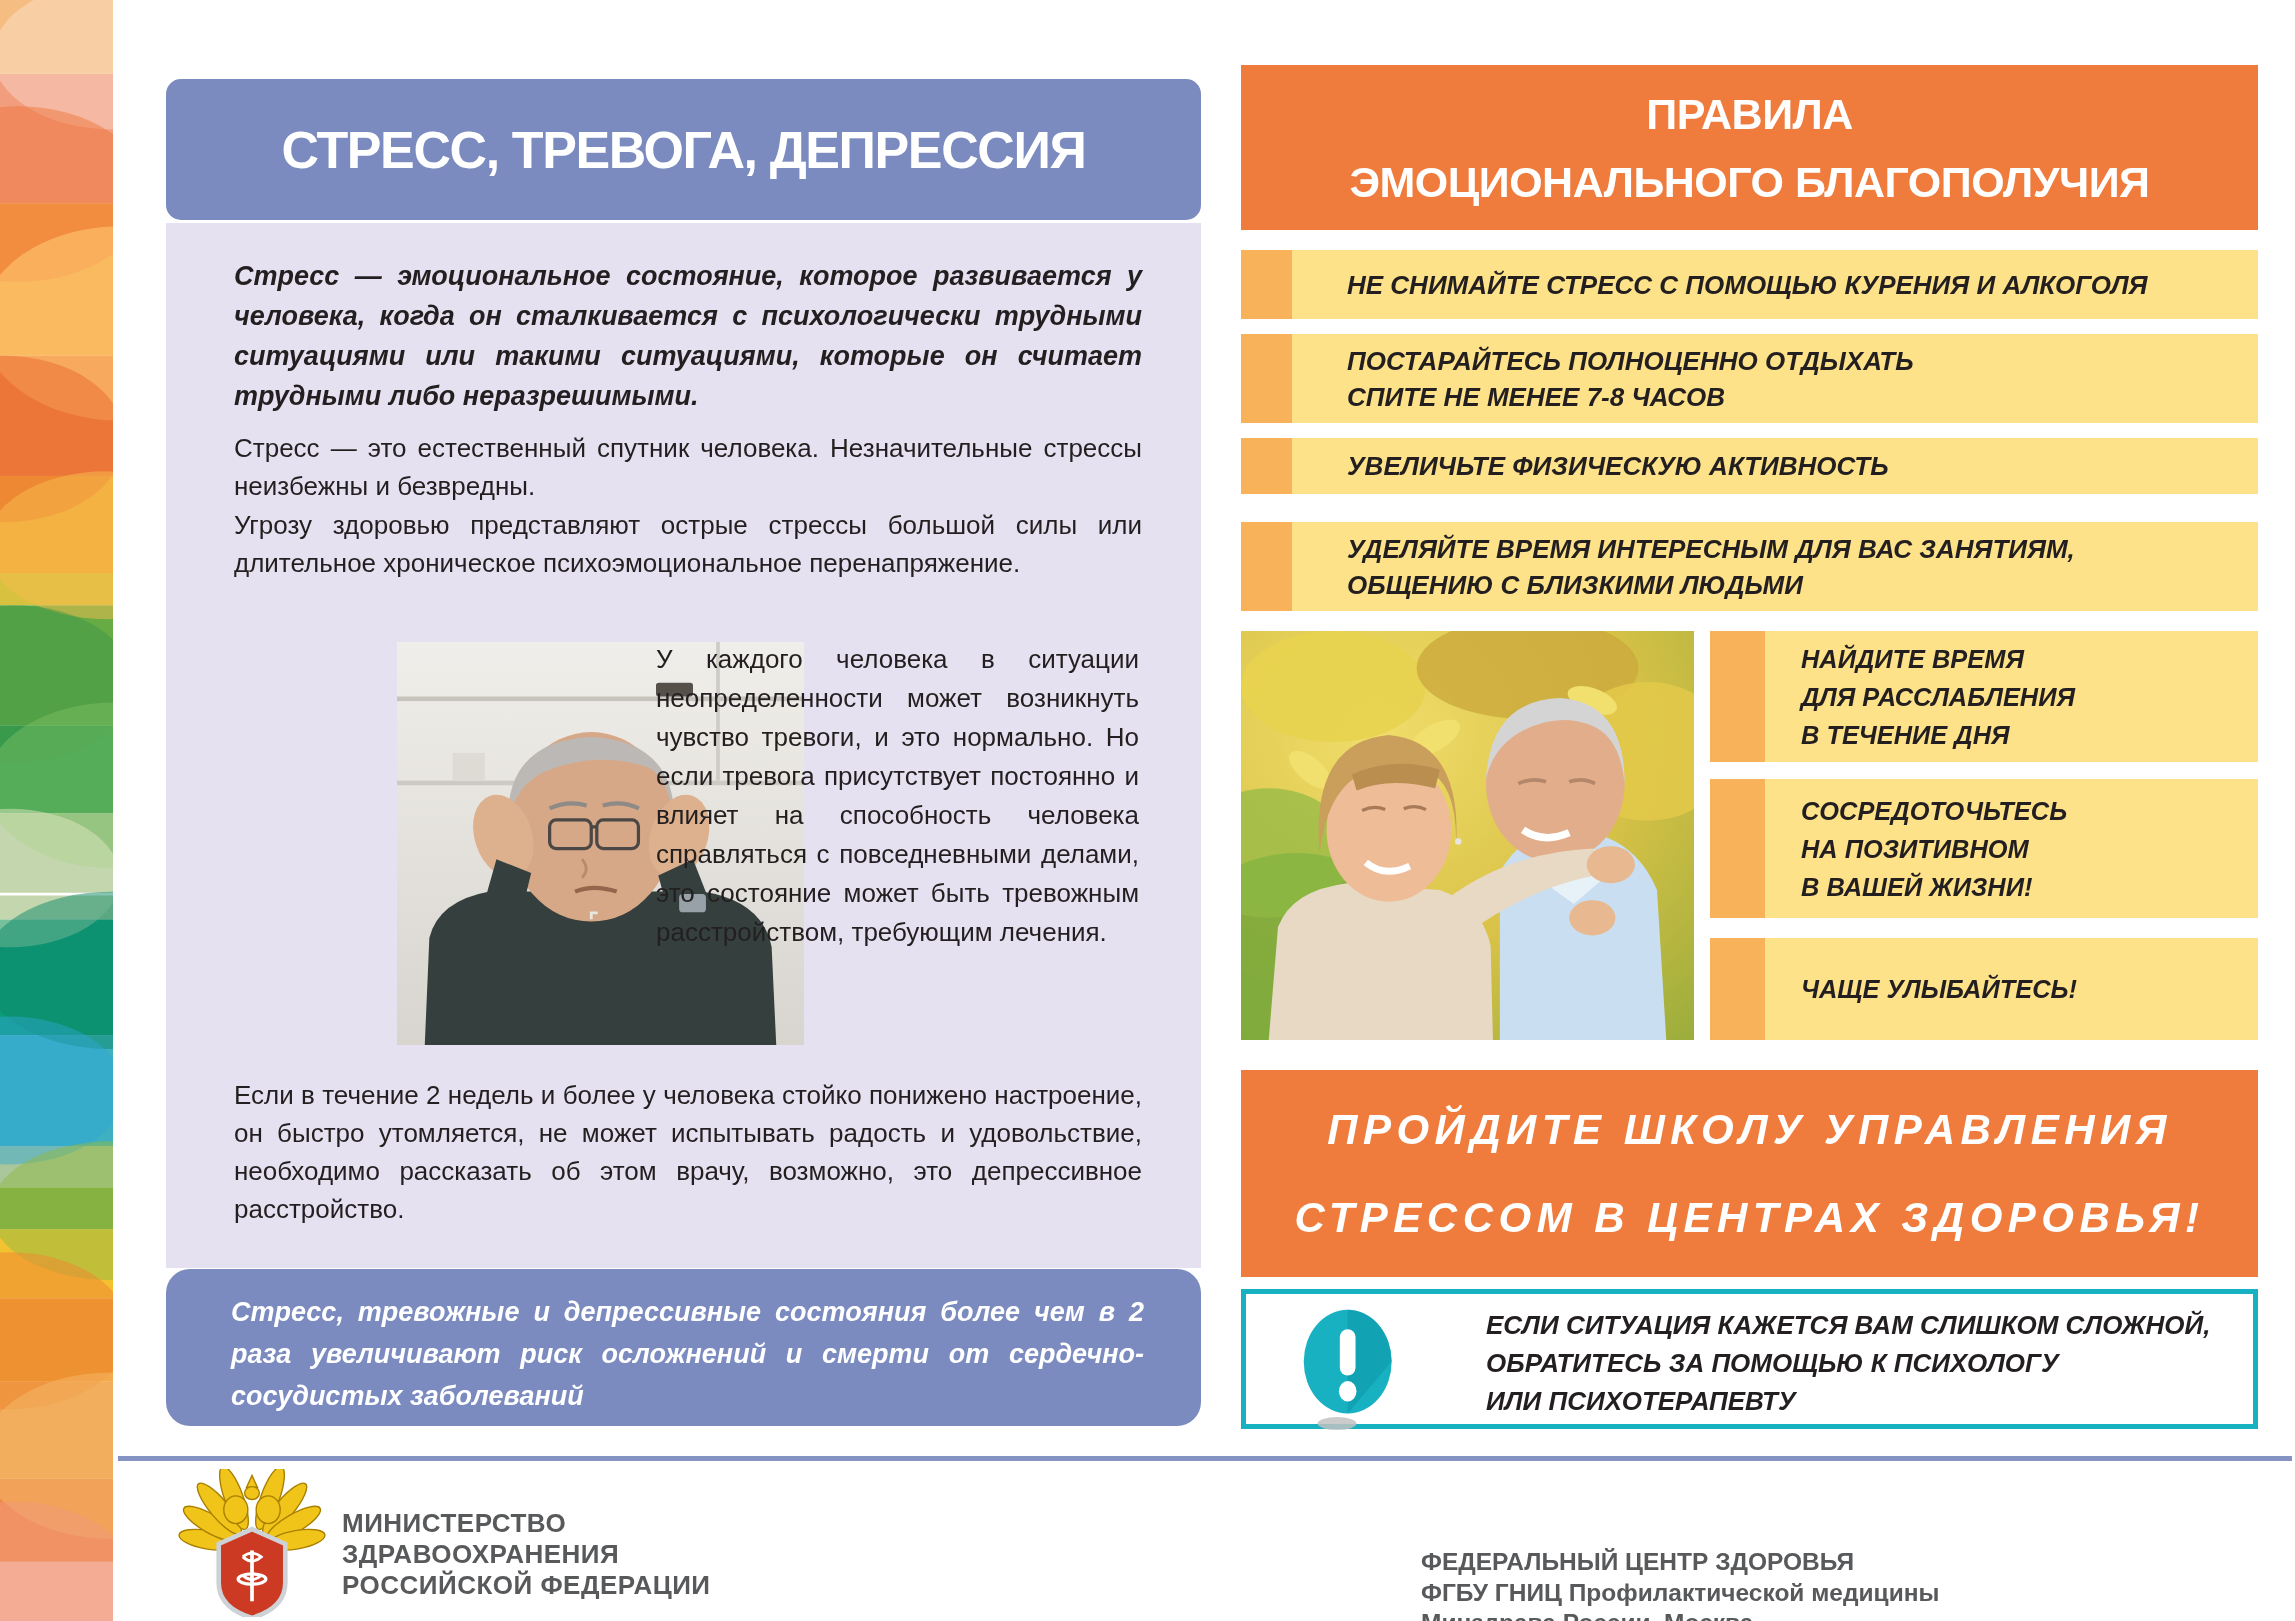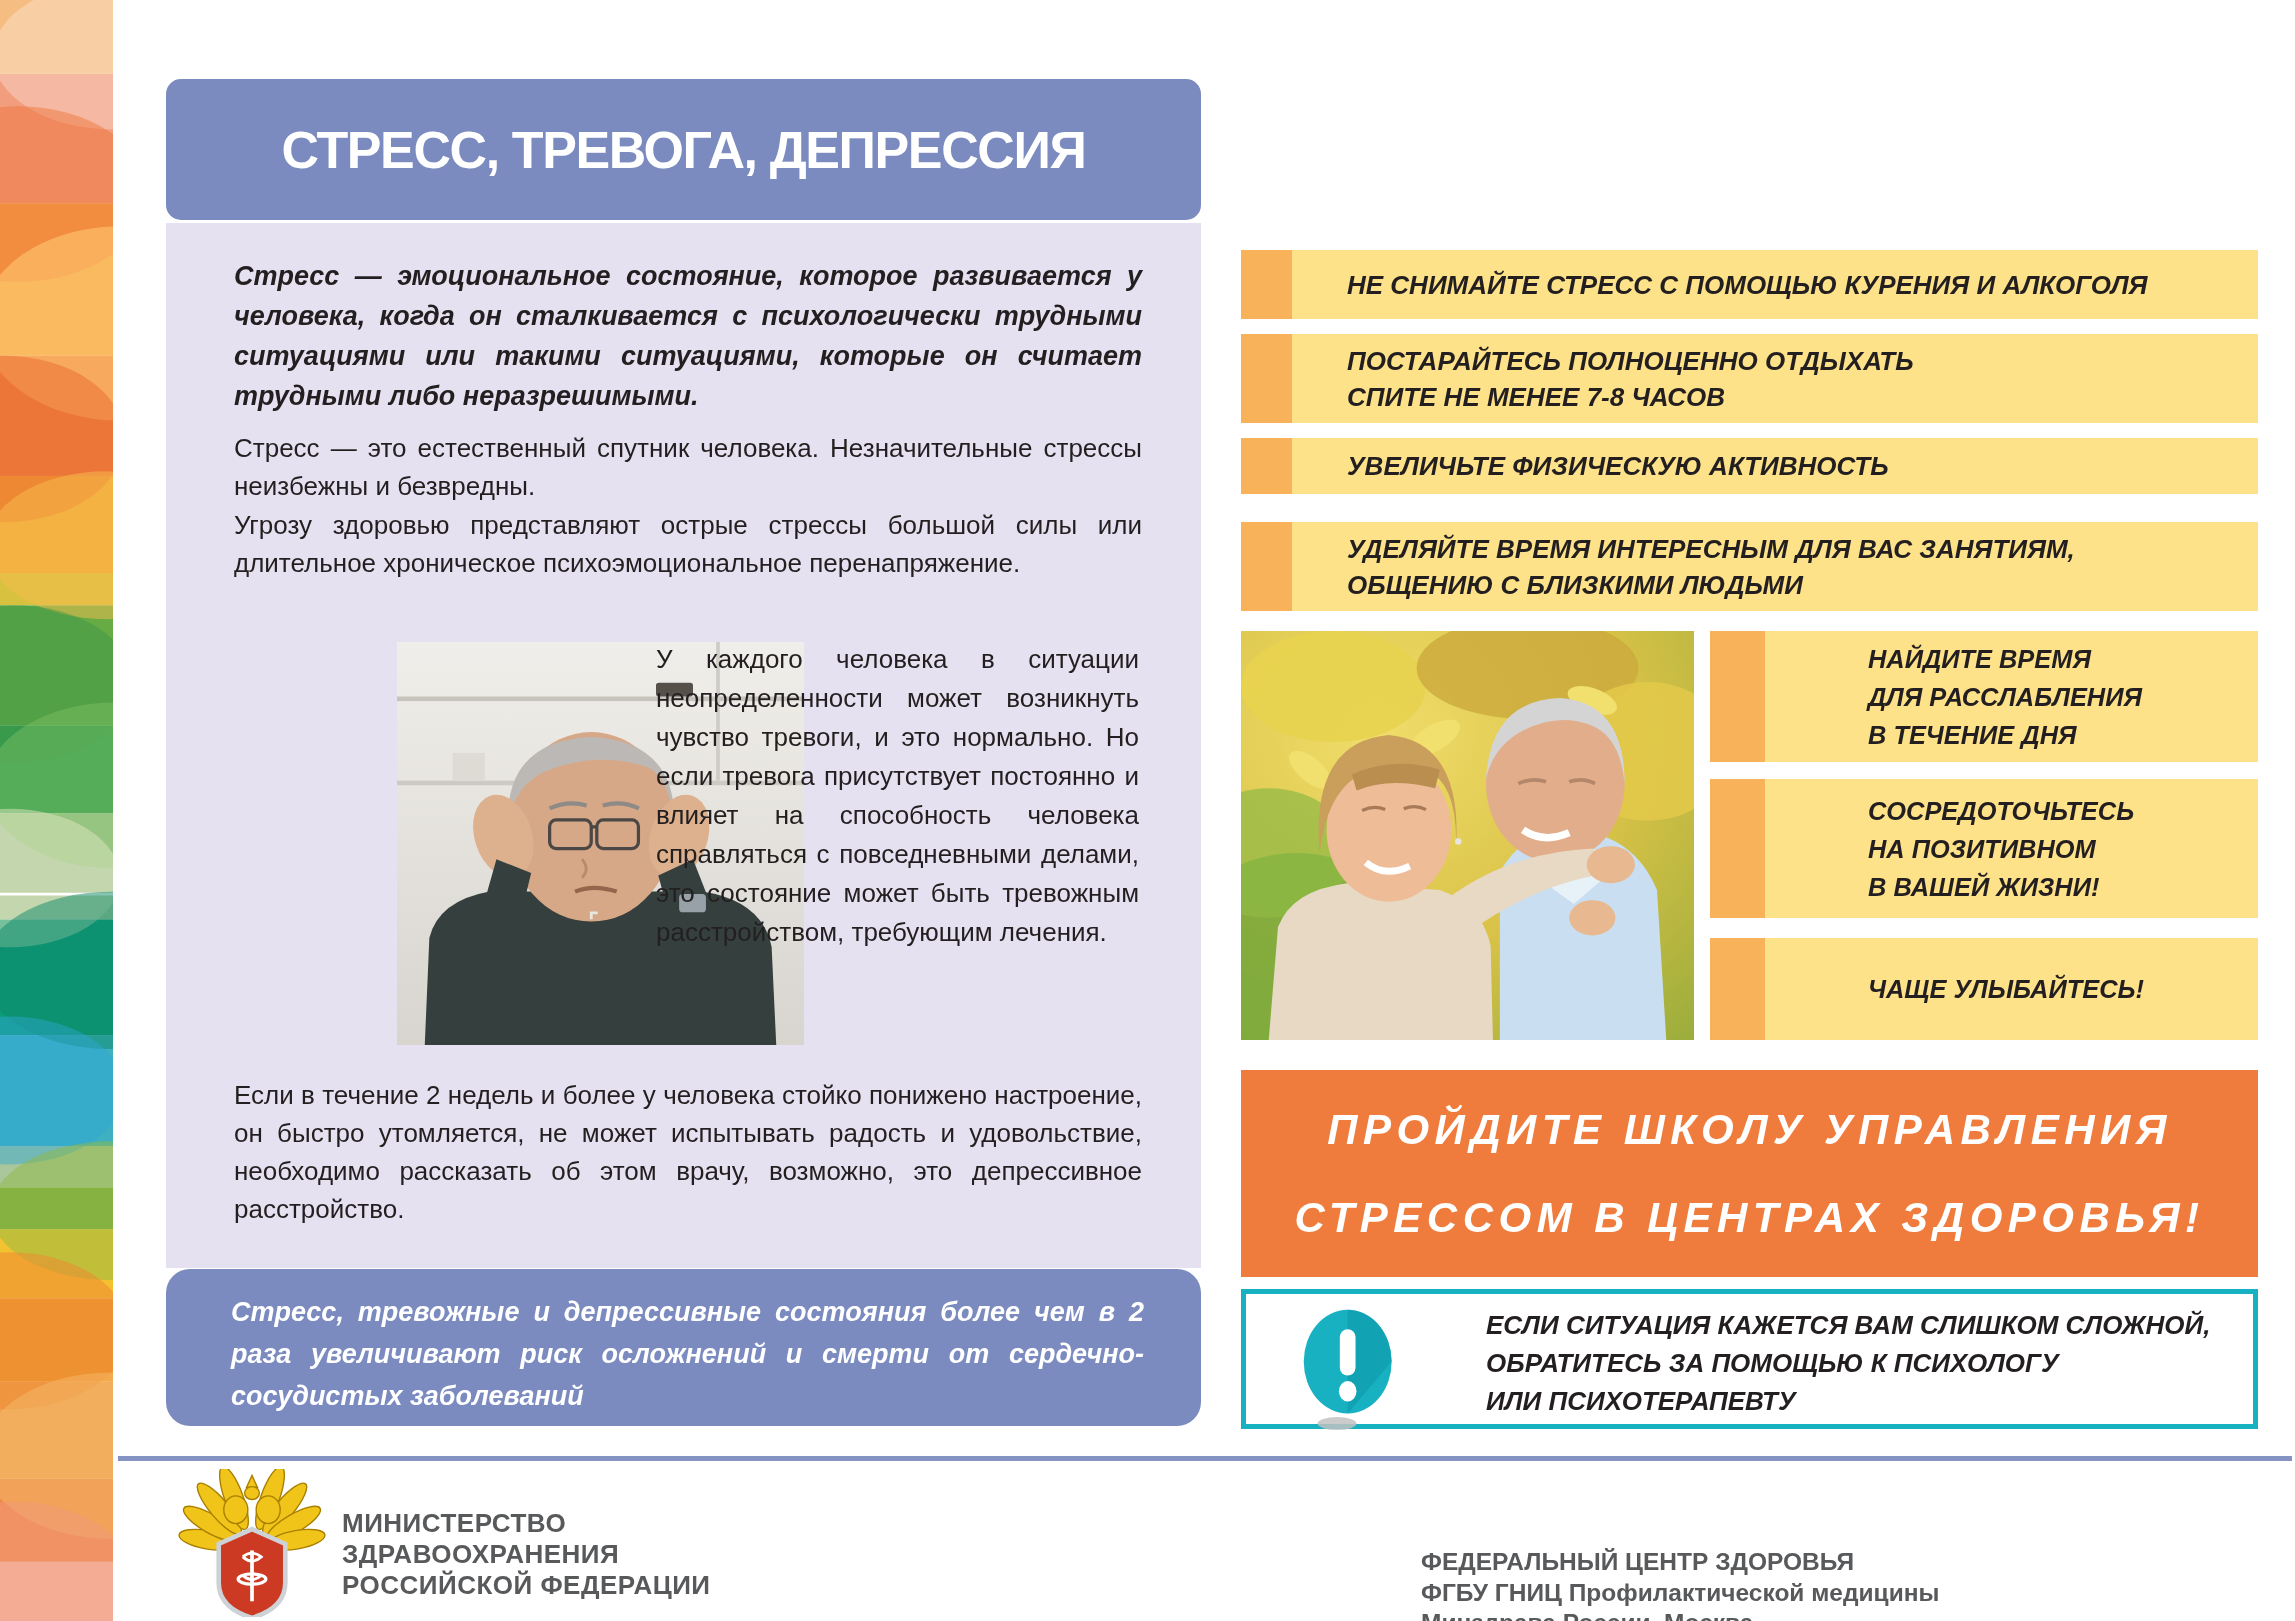--- a/index.html
+++ b/index.html
@@ -34,21 +34,21 @@
   .r-title{color:#ffffff;font-weight:bold;font-size:43px;line-height:68px;white-space:nowrap;letter-spacing:-0.5px;}
   .rule{left:1241px;width:1017px;display:flex;}
   .rule-sq{width:51px;background:#f8b35a;}
   .rule-txt{flex:1;background:#fde289;display:flex;flex-direction:column;justify-content:center;
             padding-left:55px;font-size:26px;font-weight:bold;font-style:italic;
             white-space:pre-line;line-height:36px;}
   .photo2{left:1241px;top:631px;width:453px;height:409px;overflow:hidden;}
   .tip{left:1710px;width:548px;display:flex;}
   .tip-sq{width:55px;background:#f8b35a;}
   .tip-txt{flex:1;background:#fde289;display:flex;flex-direction:column;justify-content:center;
-           padding-left:103px;font-size:25.4px;font-weight:bold;font-style:italic;
+           padding-left:36px;font-size:25.4px;font-weight:bold;font-style:italic;
            white-space:pre-line;line-height:38px;}
   .cta{left:1241px;top:1070px;width:1017px;height:207px;background:#ef7c3c;
        display:flex;flex-direction:column;align-items:center;justify-content:center;}
   .cta-line{color:#ffffff;font-weight:bold;font-style:italic;font-size:42px;line-height:88px;
             letter-spacing:5.5px;white-space:nowrap;}
   .notice{left:1241px;top:1289px;width:1017px;height:140px;background:#ffffff;
           border:5.5px solid #17b1c1;box-sizing:border-box;}
   .notice-icon{position:absolute;left:53px;top:13px;width:102px;height:124px;}
   .notice-txt{position:absolute;left:240px;top:12px;width:749px;
               font-weight:bold;font-style:italic;font-size:26px;line-height:38px;white-space:pre-line;}
@@ -150,20 +150,24 @@
     </div>
     <div class="l-inner sidetext">У каждого человека в ситуации неопределенности может возникнуть чувство тревоги, и это нормально. Но если тревога присутствует постоянно и влияет на способность человека справляться с повседневными делами, это состояние может быть тревожным расстройством, требующим лечения.</div>
 
     <div class="l-inner p-reg p3">Если в течение 2 недель и более  у человека стойко понижено настроение, он быстро утомляется, не может испытывать радость и удовольствие, необходимо рассказать об этом врачу, возможно, это депрессивное расстройство.</div>
   </div>
 
   <div class="abs l-summary">
     <div class="l-summary-txt">Стресс, тревожные и депрессивные состояния более чем в 2 раза увеличивают риск осложнений и смерти от сердечно-сосудистых заболеваний</div>
   </div>
 
+  <div class="abs r-header">
+    <div class="r-title">ПРАВИЛА</div>
+    <div class="r-title">ЭМОЦИОНАЛЬНОГО БЛАГОПОЛУЧИЯ</div>
+  </div>
 
   <div class="abs rule" style="top:250px;height:69px;">
     <div class="rule-sq"></div>
     <div class="rule-txt">НЕ СНИМАЙТЕ СТРЕСС С ПОМОЩЬЮ КУРЕНИЯ И АЛКОГОЛЯ</div>
   </div>
   <div class="abs rule" style="top:334px;height:89px;">
     <div class="rule-sq"></div>
     <div class="rule-txt">ПОСТАРАЙТЕСЬ ПОЛНОЦЕННО ОТДЫХАТЬ
 СПИТЕ НЕ МЕНЕЕ 7-8 ЧАСОВ</div>
   </div>

